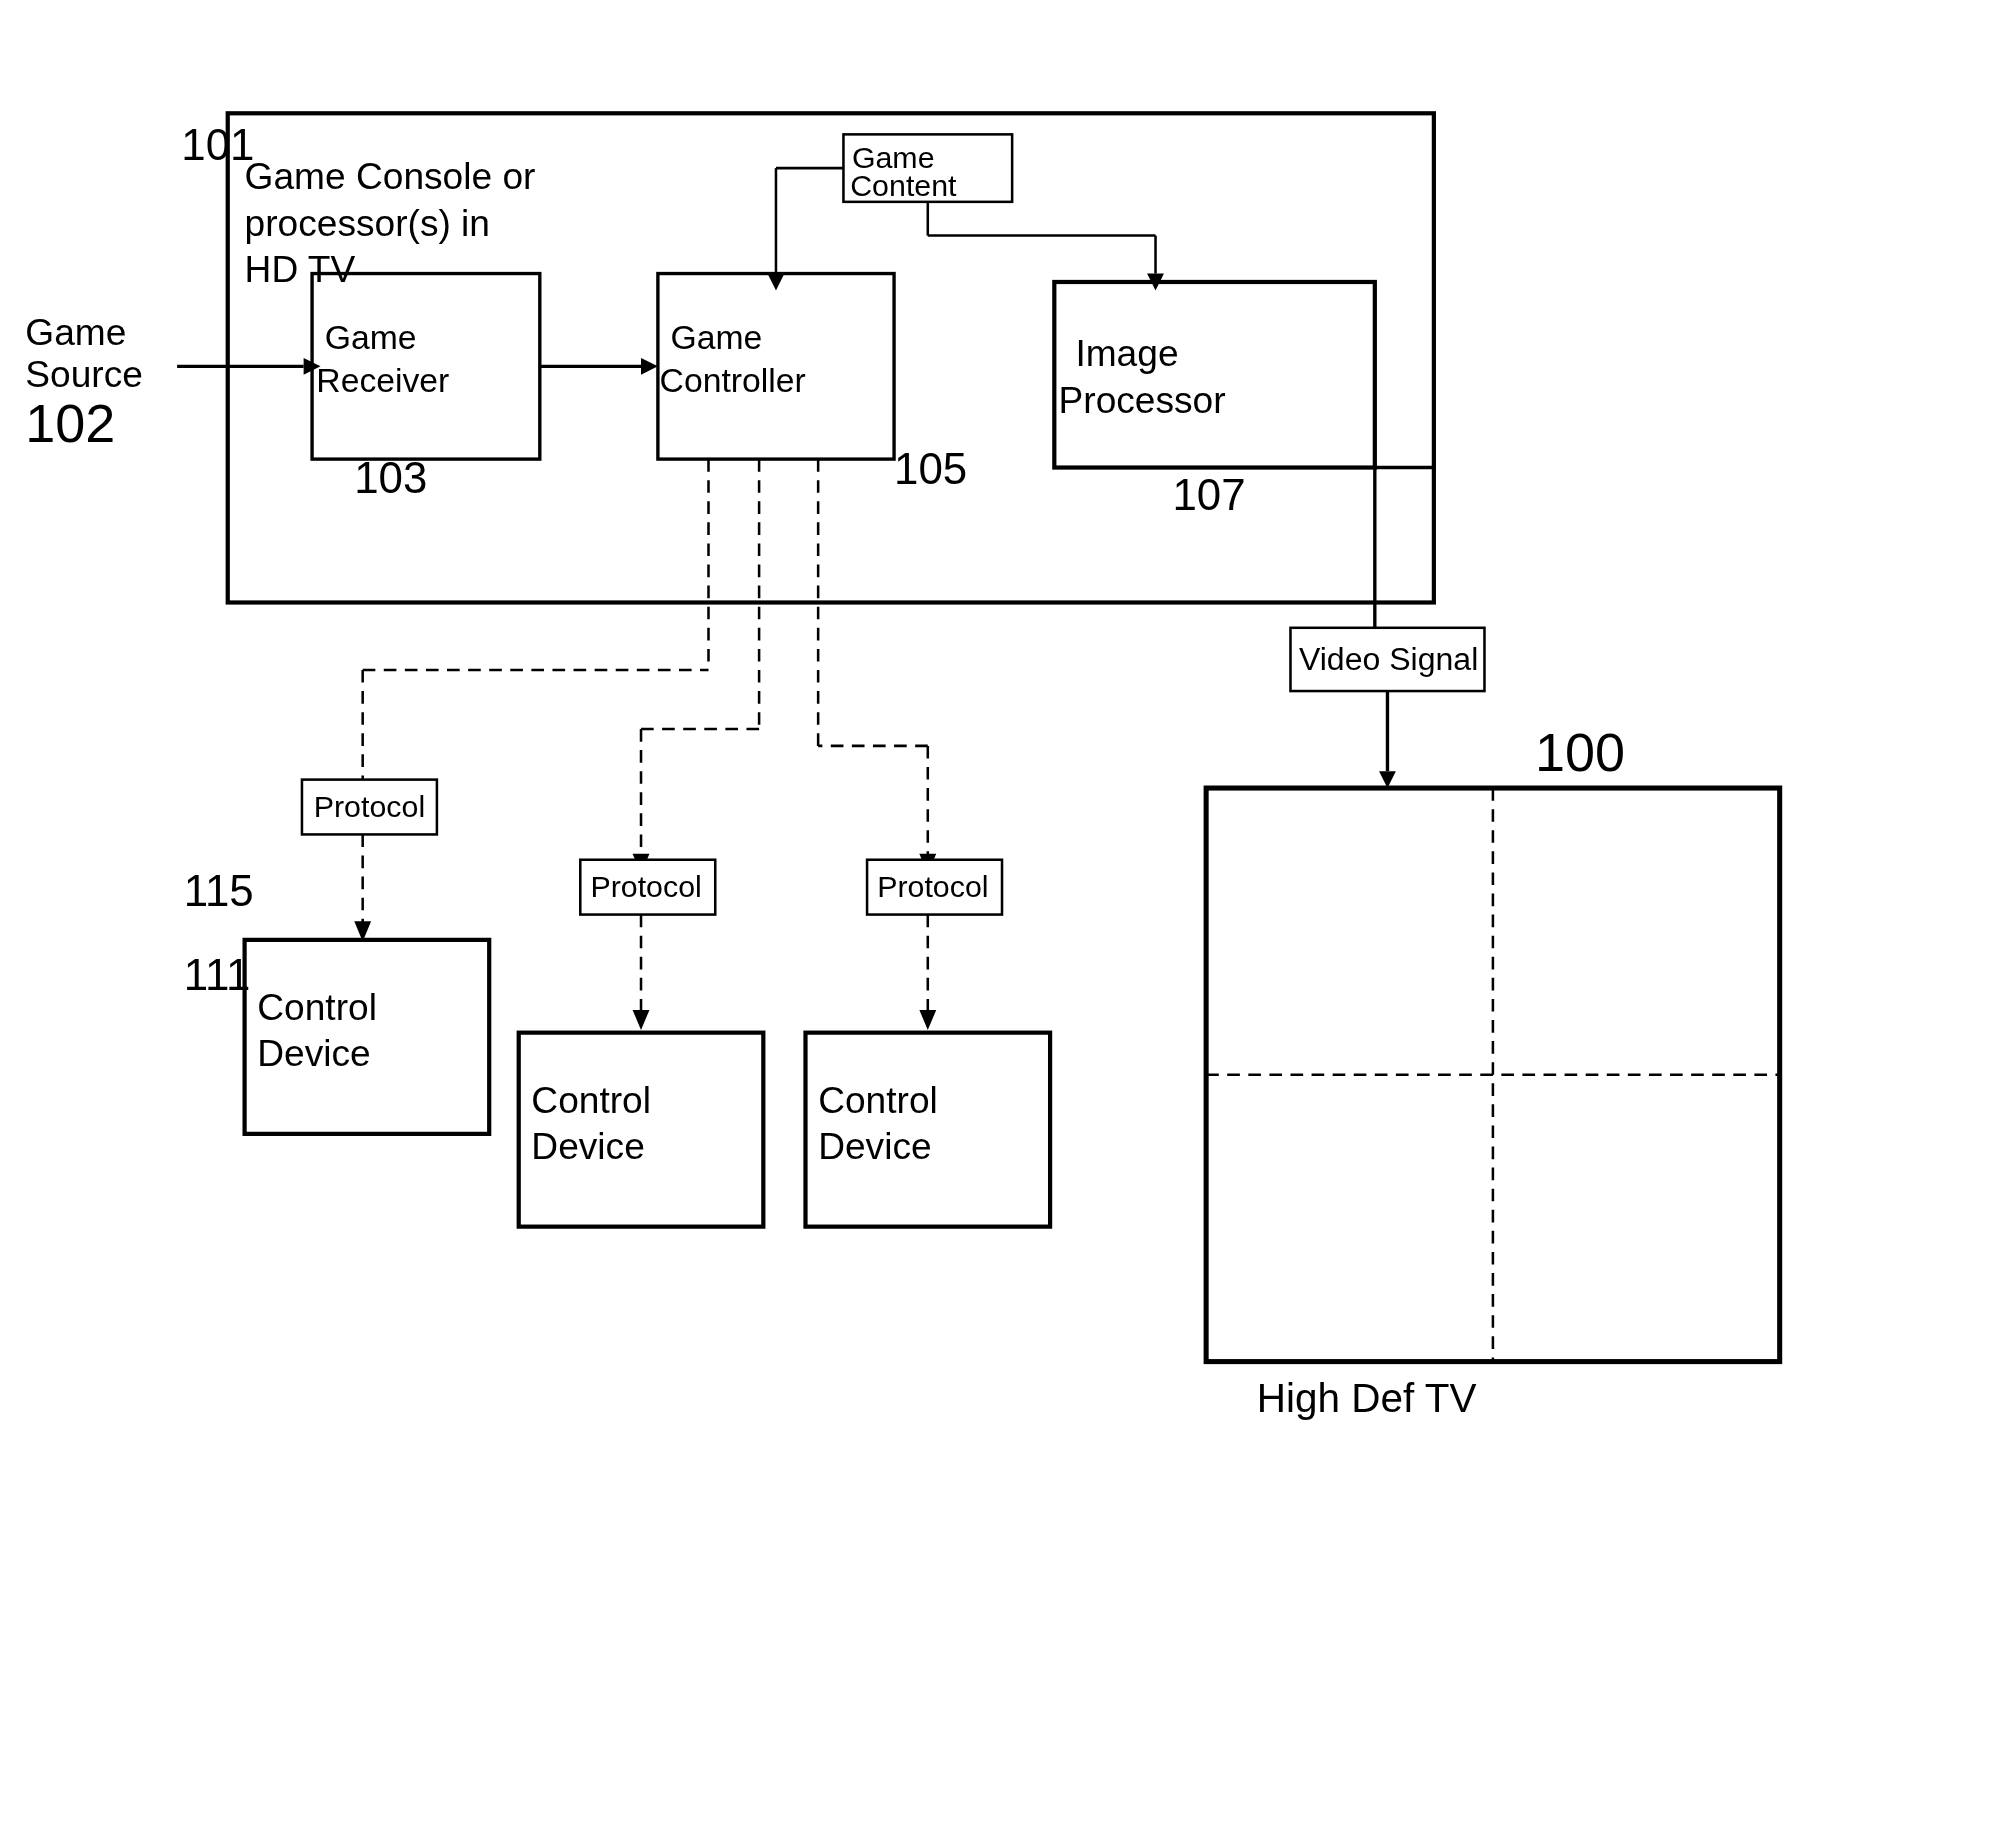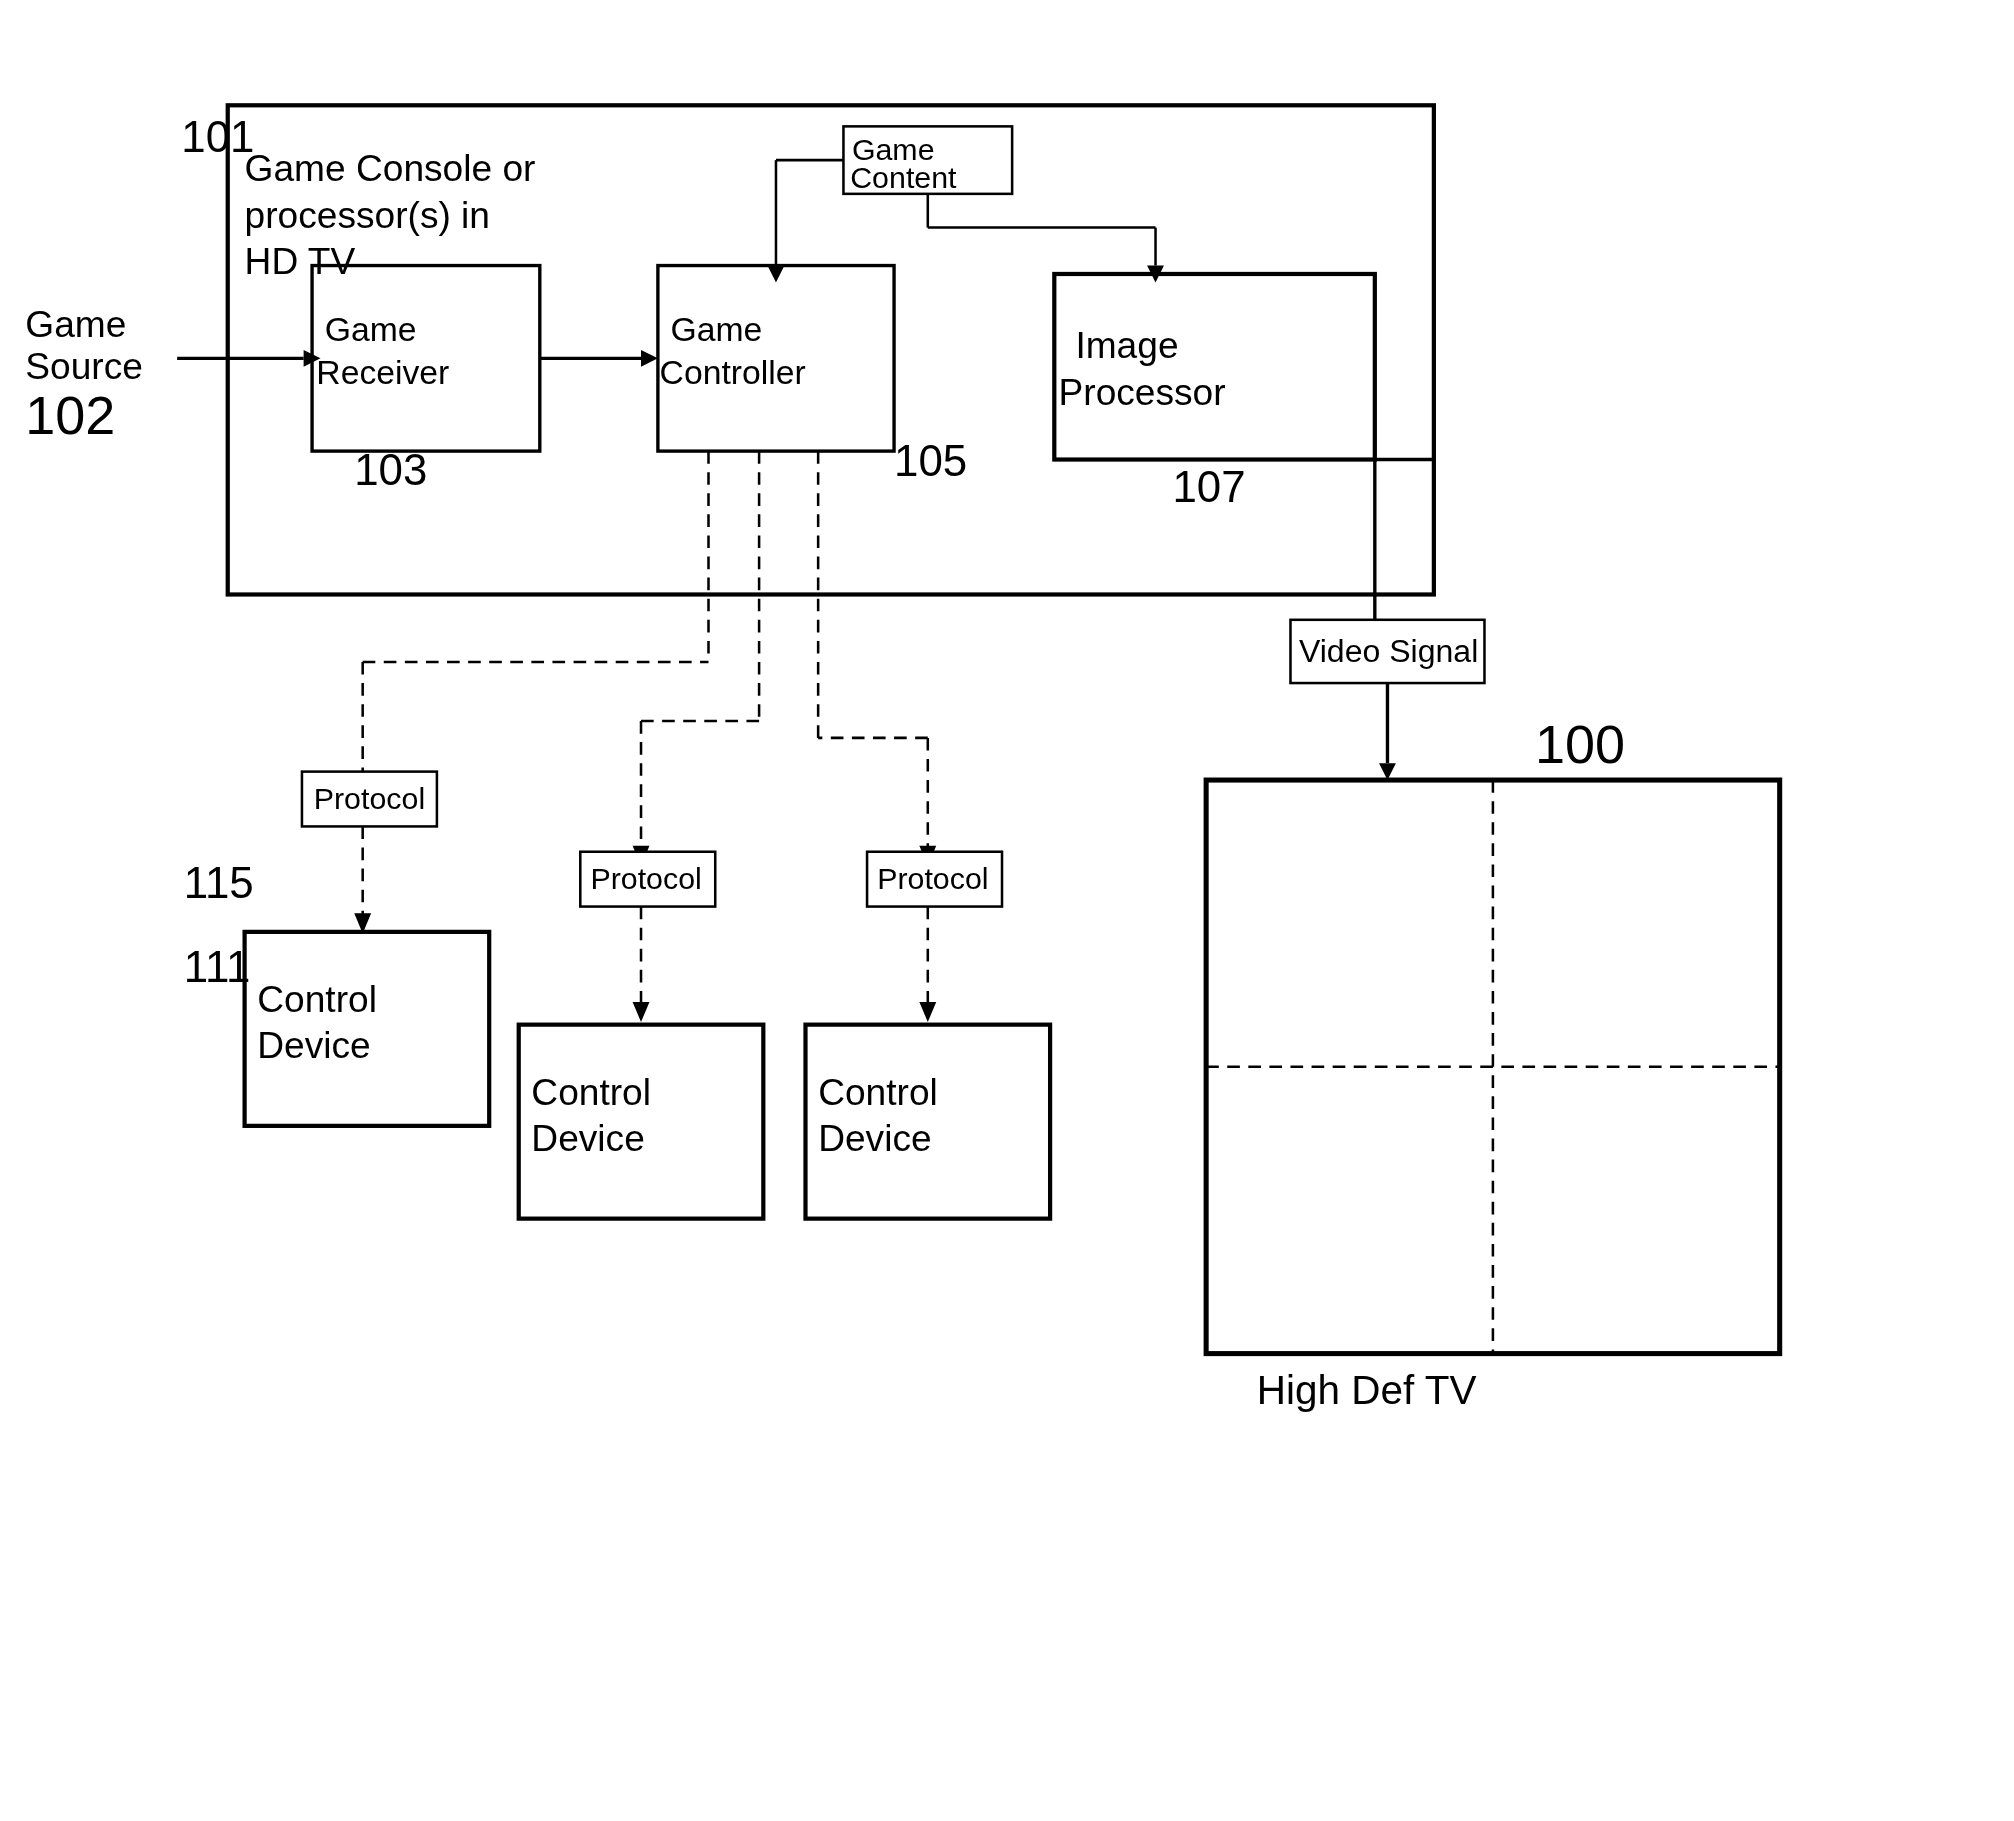--- a/index.html
+++ b/index.html
@@ -7,21 +7,21 @@
       background: #ffffff;
       width: 2015px;
       height: 1822px;
       position: relative;
       font-family: Arial, sans-serif;
       overflow: hidden;
     }
 
     .diagram-container {
       position: absolute;
-      top: 4px;
+      top: 12px;
       left: 0;
       width: 2015px;
       height: 1339px;
     }
 
     svg {
       width: 2015px;
       height: 1822px;
     }
   </style>

